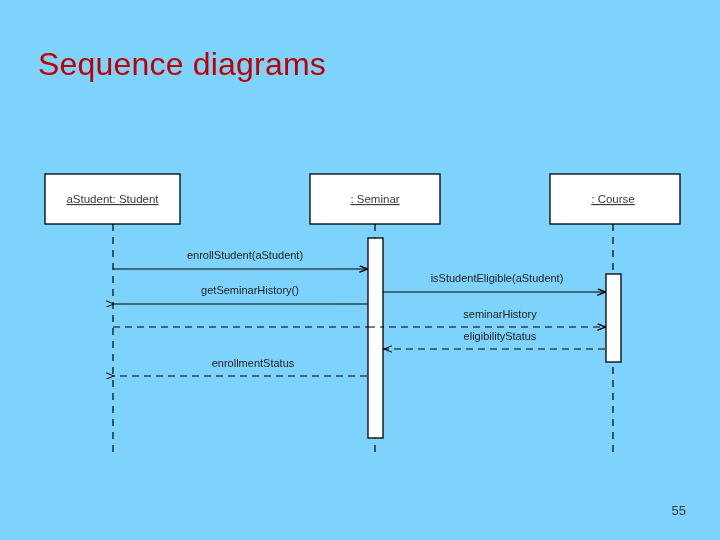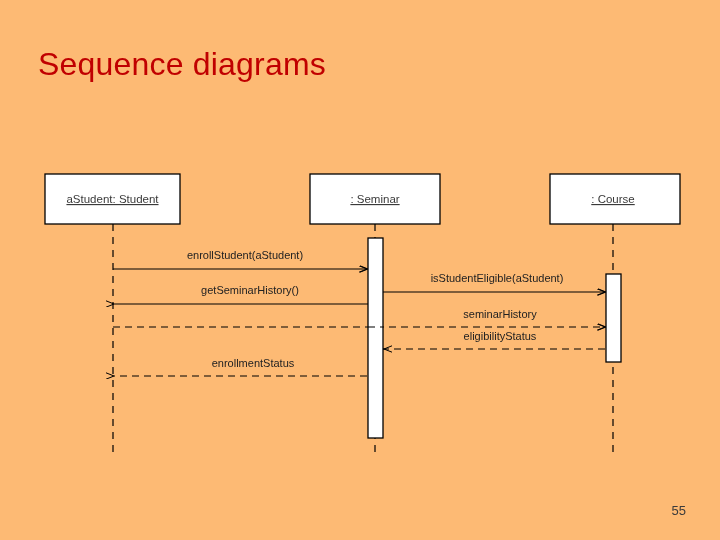--- a/index.html
+++ b/index.html
@@ -15,21 +15,21 @@
     overflow: hidden;
     font-family: "Liberation Sans", sans-serif;
     -webkit-font-smoothing: antialiased;
   }
 
   .slide {
     position: absolute;
     inset: 0;
     width: 720px;
     height: 540px;
-    background: #fdba74;
+    background: #7dd3fc;
   }
 
   
   .slide-title {
     position: absolute;
     left: 38px;
     top: 44px;
     font-size: 32px;
     line-height: 40px;
     font-weight: 400;

